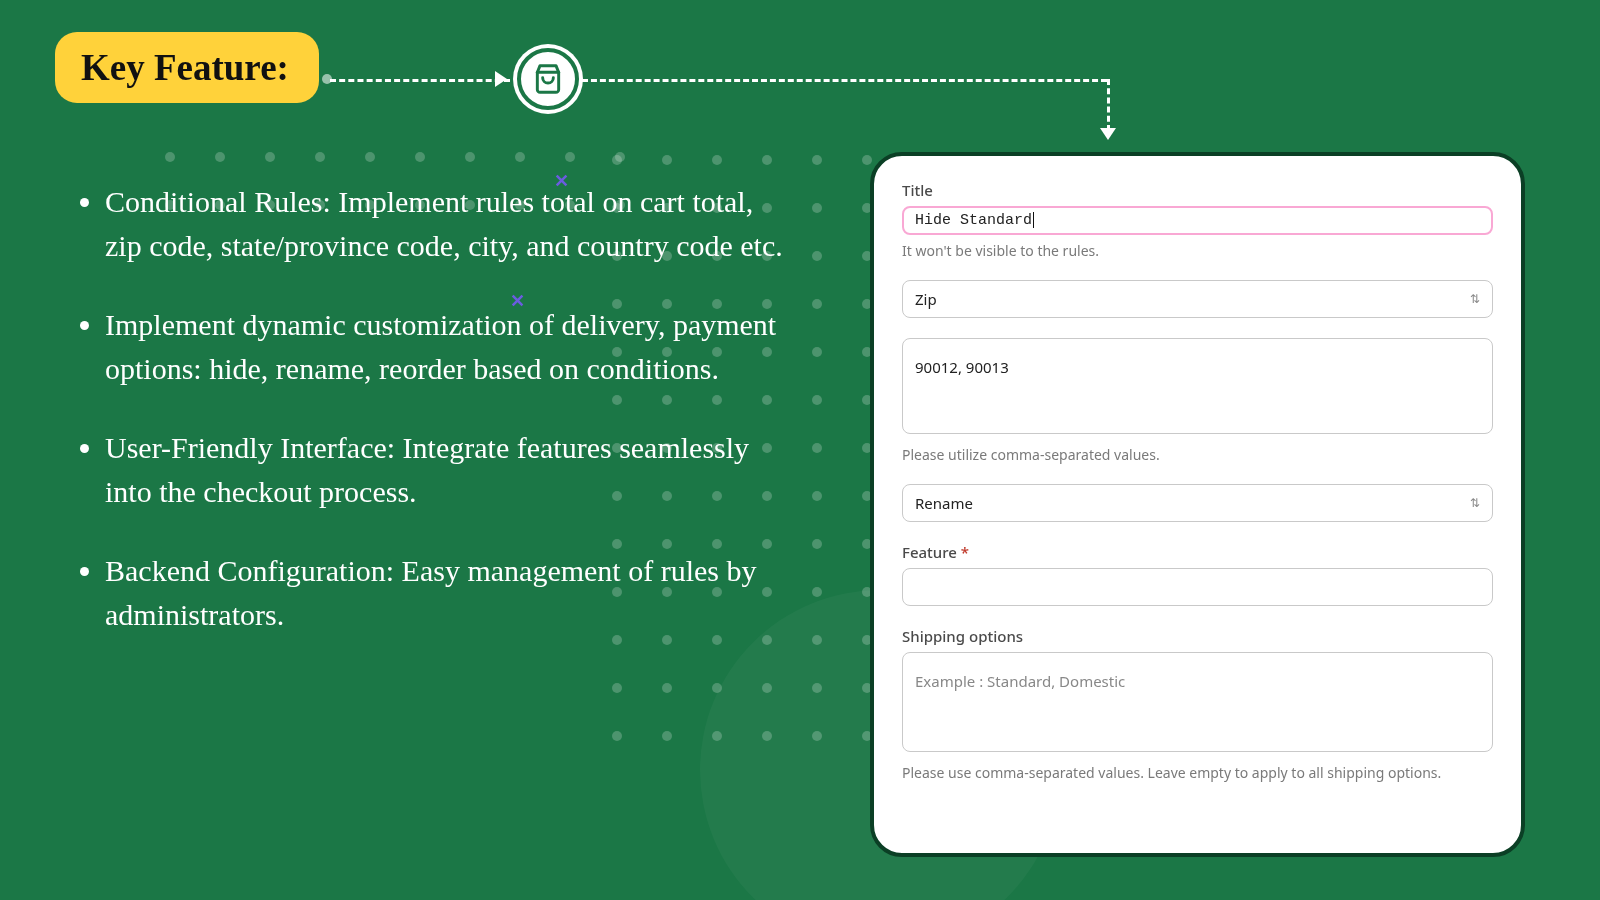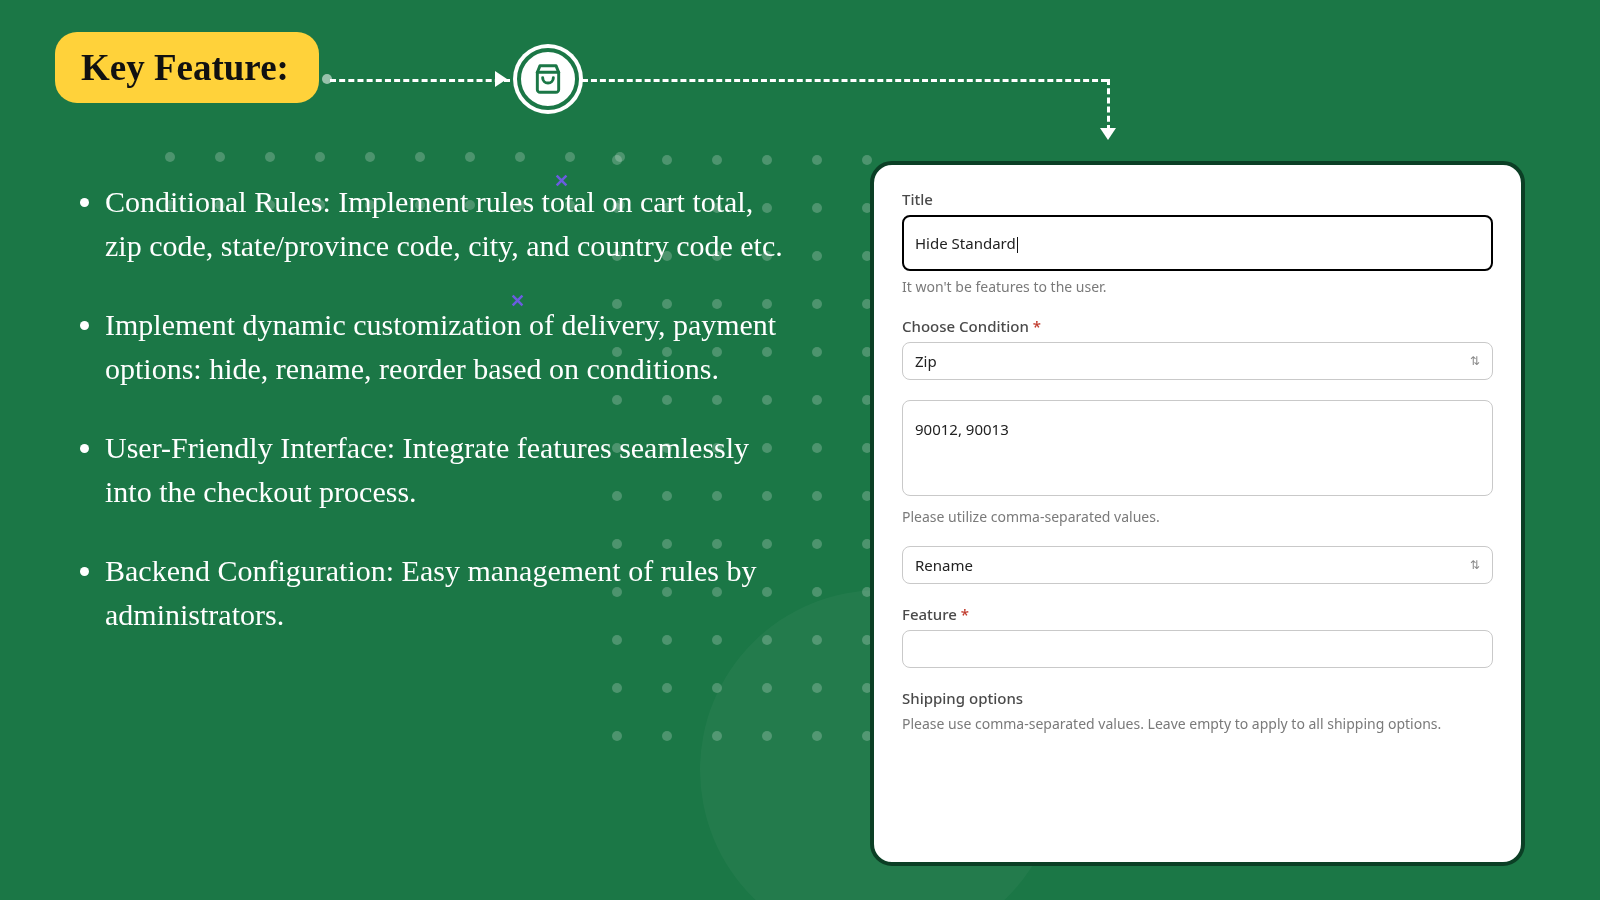--- a/index.html
+++ b/index.html
@@ -126,26 +126,26 @@
     line-height: 1.45;
     margin-bottom: 36px;
     margin-left: 30px;
     list-style: disc;
     font-weight: 500;
   }
 
   
   .card {
     position: absolute;
-    left: 870px; top: 161px;
+    left: 870px; top: 152px;
     width: 655px;
     height: 705px;
     background: #fff;
     border: 4px solid #0b3f25;
-    border-radius: 22px;
+    border-radius: 32px;
     padding: 24px 28px 18px 28px;
     color: #333;
   }
   .form-group { margin-bottom: 20px; }
   .form-label {
     font-size: 15px;
     color: #4a4a4a;
     display: block;
     margin-bottom: 6px;
     font-weight: 500;
@@ -155,22 +155,23 @@
     width: 100%;
     border: 1px solid #c9c9c9;
     border-radius: 8px;
     background: #fff;
     font-size: 15px;
     font-family: inherit;
     color: #222;
     padding: 9px 12px;
   }
   .input.focused {
-    border: 2px solid #000000;
-    padding: 16px 11px;
+    border: 2px solid #f9a8d4;
+    padding: 4px 11px;
+    font-family: Liberation Mono, monospace;
   }
   .select {
     position: relative;
     display: flex;
     align-items: center;
     justify-content: space-between;
     height: 38px;
     cursor: pointer;
   }
   .select .caret {
@@ -334,27 +335,24 @@
     <li>Backend Configuration: Easy management of rules by administrators.</li>
   </ul>
 
   <div class="card">
 
     <div class="form-group">
       <label class="form-label">Title</label>
       <div class="input focused">
         <span>Hide Standard</span><span class="cursor-bar"></span>
       </div>
-      <div class="help">It won't be features to the user.</div>
-    </div>
-
-    <div class="form-group">
-      <label class="form-label">
-        <span>Choose Condition</span> <span class="req">*</span>
-      </label>
+      <div class="help">It won't be visible to the rules.</div>
+    </div>
+
+    <div class="form-group">
       <div class="select">
         <span>Zip</span>
         <span class="caret">⇅</span>
       </div>
     </div>
 
     <div class="form-group">
       <textarea class="textarea" style="">90012, 90013</textarea>
       <div class="help">Please utilize comma-separated values.</div>
     </div>
@@ -368,18 +366,19 @@
 
     <div class="form-group">
       <label class="form-label">
         <span>Feature</span> <span class="req">*</span>
       </label>
       <input class="input empty" value="" style="">
     </div>
 
     <div class="form-group" style="margin-bottom:6px;">
       <label class="form-label">Shipping options</label>
+      <textarea class="textarea lg" placeholder="Example : Standard, Domestic" style=""></textarea>
       <div class="help">Please use comma-separated values. Leave empty to apply to all shipping options.</div>
     </div>
 
   </div>
 
 </div>
 
 </body></html>

